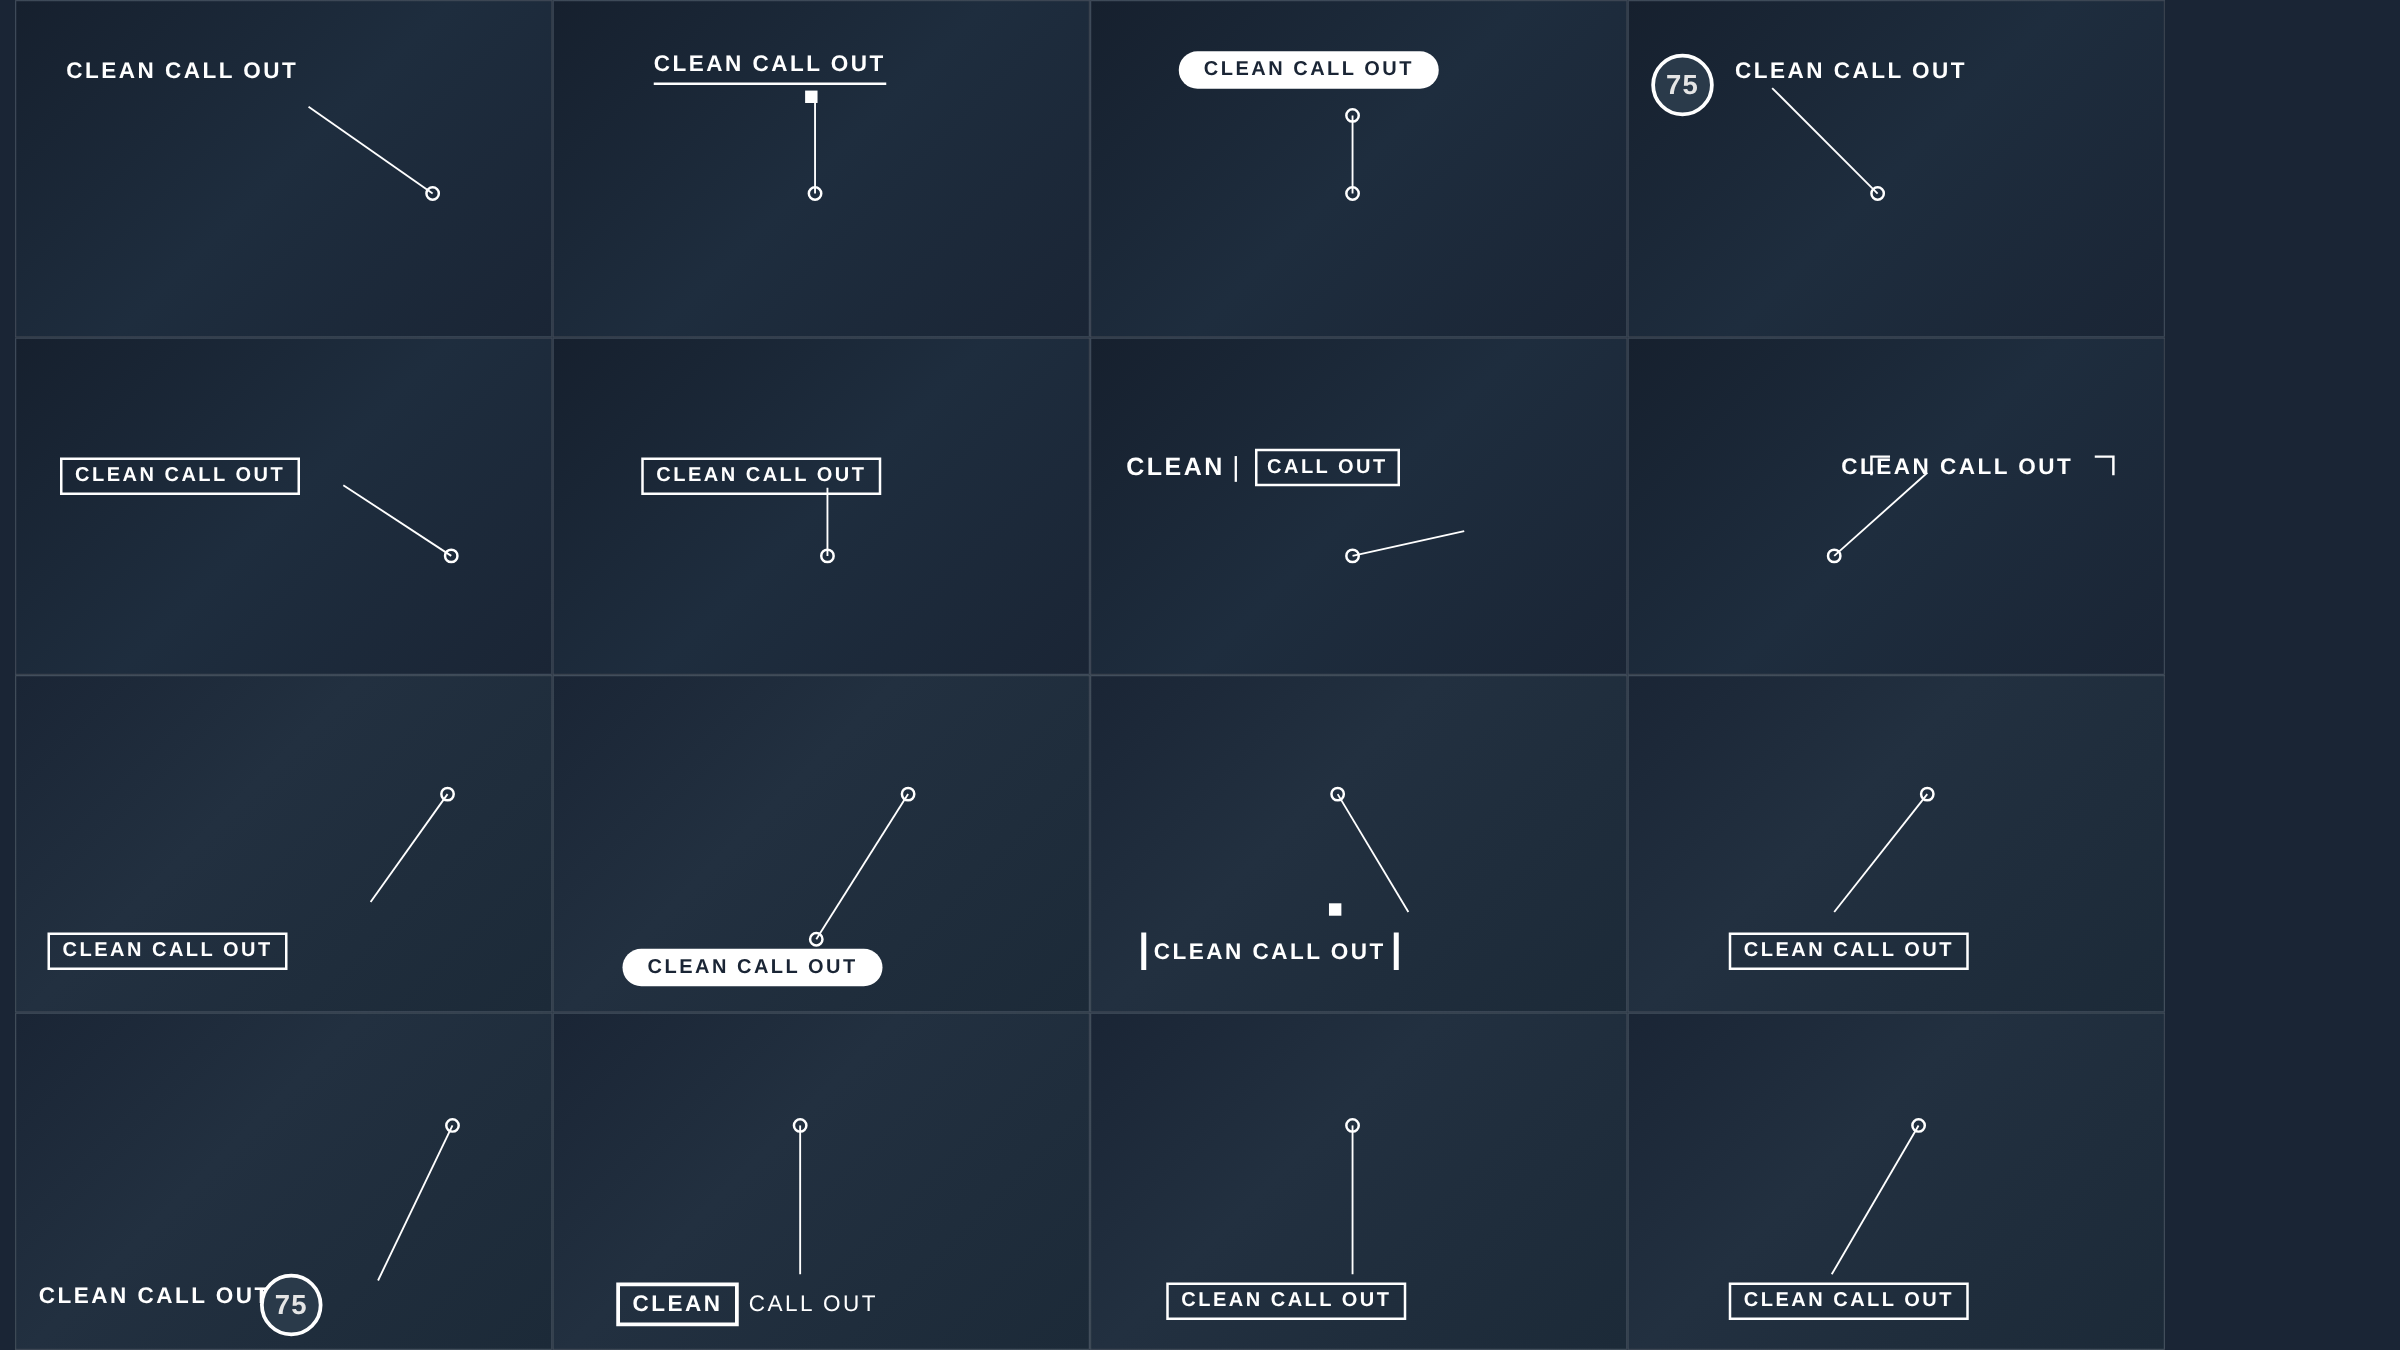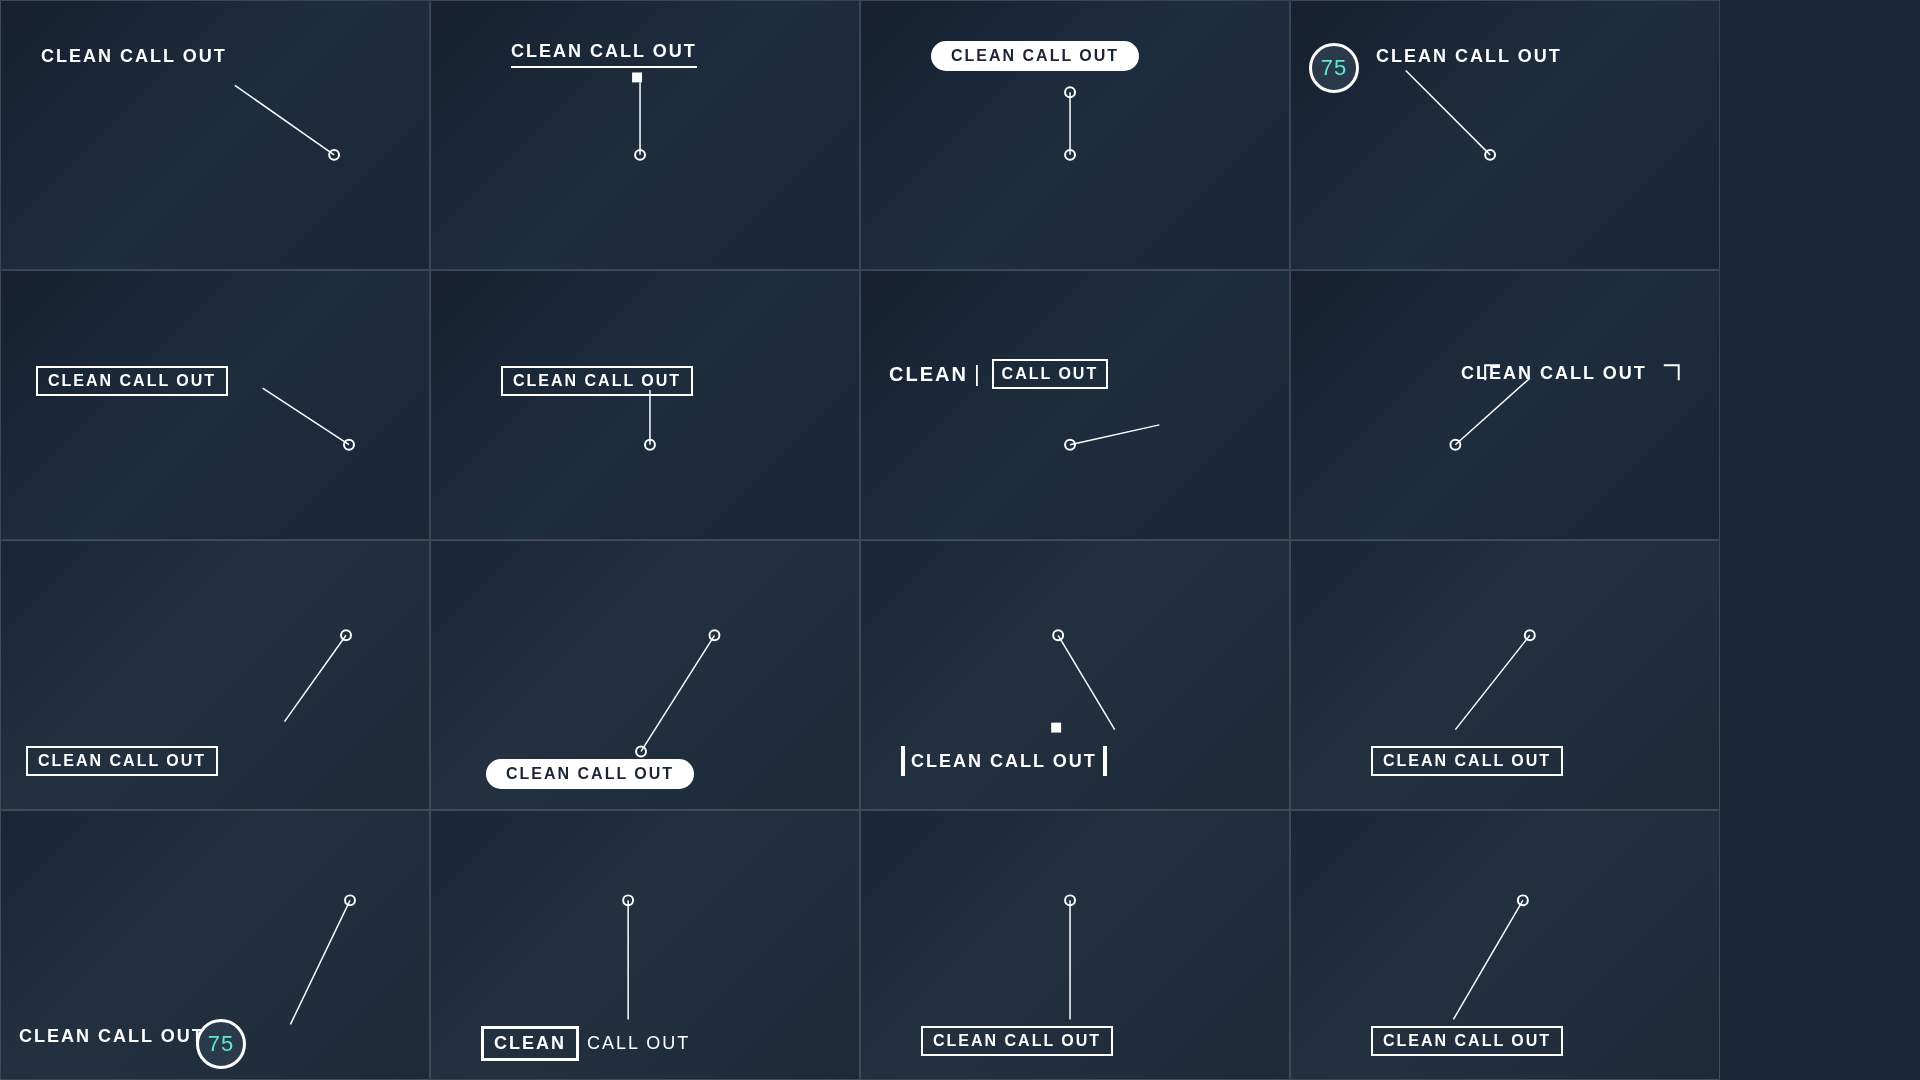--- a/index.html
+++ b/index.html
@@ -11,20 +11,21 @@
       background-color: #1a2535;
       font-family: 'Arial', sans-serif;
     }
 
     .grid {
       display: grid;
       grid-template-columns: repeat(4, 1fr);
       grid-template-rows: repeat(4, 1fr);
       width: 1720px;
       height: 1080px;
+      margin-left: 12px;
     }
 
     .cell {
       border: 1px solid rgba(255,255,255,0.15);
       position: relative;
       overflow: hidden;
       background: linear-gradient(135deg, #16202e 0%, #1e2d3e 50%, #1a2535 100%);
     }
 
     
@@ -69,24 +70,24 @@
       font-size: 16px;
       letter-spacing: 2px;
       text-transform: uppercase;
       white-space: nowrap;
       border-radius: 30px;
       padding: 6px 20px;
     }
 
     .label-circle-num {
       position: absolute;
-      color: #5eead4;
+      color: #e5e5e5;
       background: #2a3a4a;
       border: 3px solid white;
-      font-weight: 400;
+      font-weight: 700;
       font-size: 22px;
       letter-spacing: 1px;
       width: 50px;
       height: 50px;
       border-radius: 50%;
       display: flex;
       align-items: center;
       justify-content: center;
     }
 

